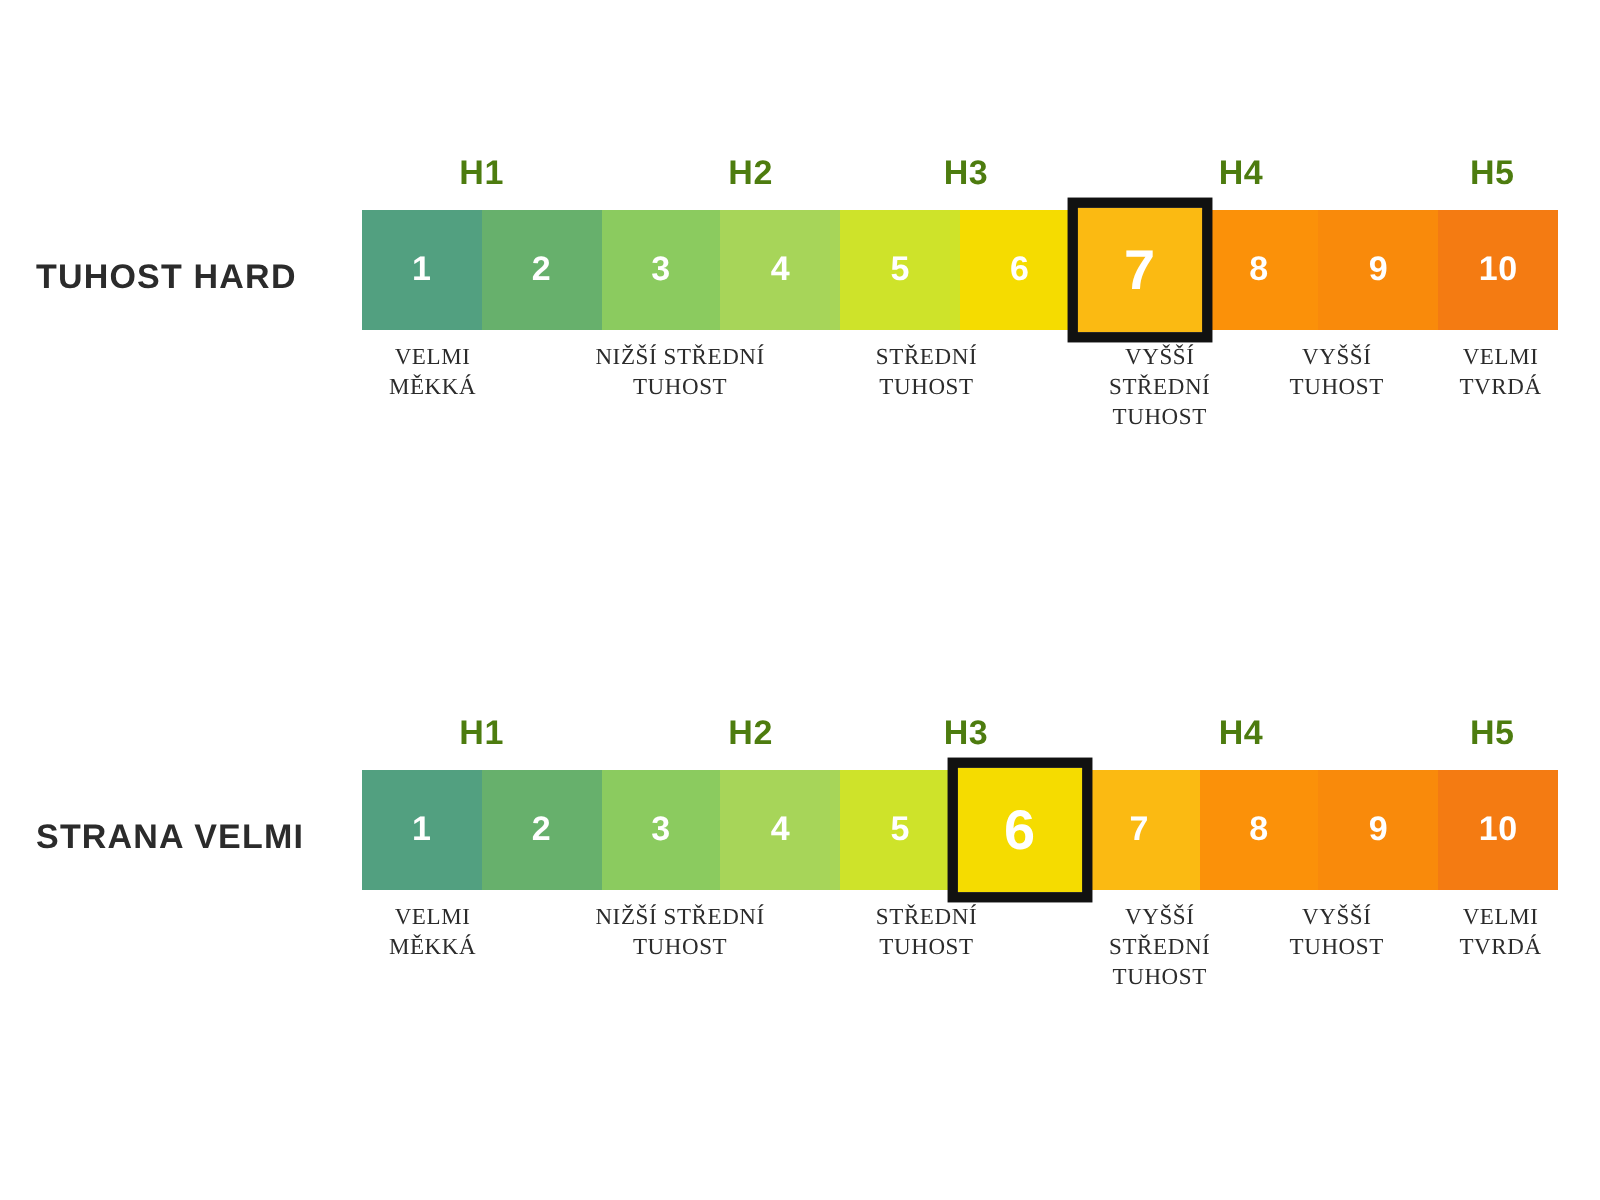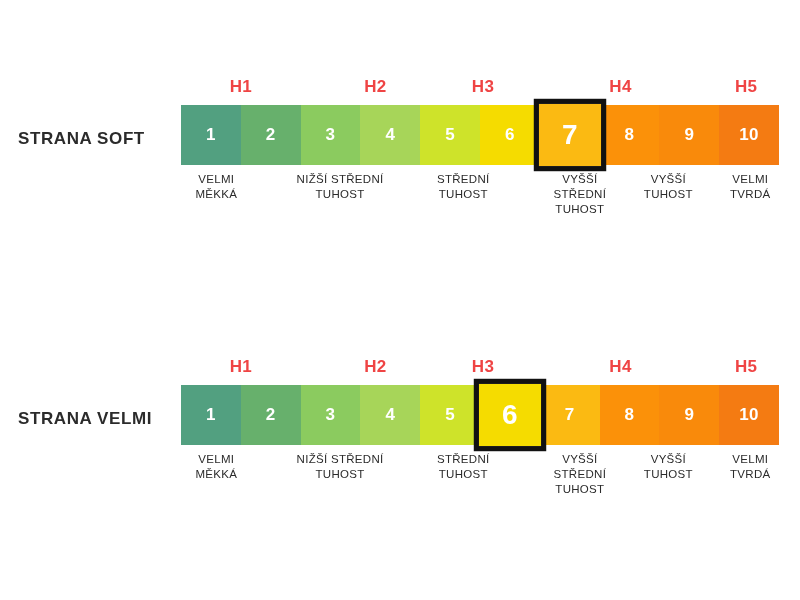--- a/index.html
+++ b/index.html
@@ -48,21 +48,21 @@
     height: 24px;
   }
   .h-header {
     position: absolute;
     top: 0;
     width: 70px;
     margin-left: -35px;
     text-align: center;
     font-size: 17px;
     font-weight: bold;
-    color: #ef4444;
+    color: #4d7c0f;
     letter-spacing: 0.3px;
     line-height: 22px;
   }
 
   
   .strip {
     position: absolute;
     left: 181px;
     top: 35px;
     width: 598px;
@@ -101,28 +101,28 @@
     position: absolute;
     top: 0;
     width: 120px;
     margin-left: -60px;
     text-align: center;
     font-size: 11.5px;
     line-height: 15px;
     color: #2b2b2b;
     letter-spacing: 0.3px;
   }
-  .sublabel span { display: block; }
+  .sublabel span { display: block; font-family: Liberation Serif, serif; }
 </style>
 </head>
 <body>
 
 <div class="scale-block" id="block-hard">
 
-  <div class="row-label">STRANA SOFT</div>
+  <div class="row-label">TUHOST HARD</div>
 
   <div class="h-headers">
       <div class="h-header" style="left: 10%;">H1</div>
       <div class="h-header" style="left: 32.5%;">H2</div>
       <div class="h-header" style="left: 50.5%;">H3</div>
       <div class="h-header" style="left: 73.5%;">H4</div>
       <div class="h-header" style="left: 94.5%;">H5</div>
     </div>
 
   <div class="strip">

